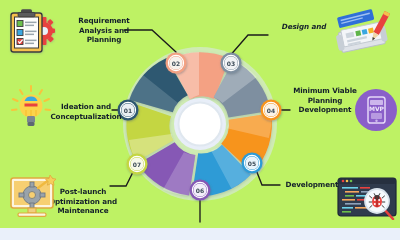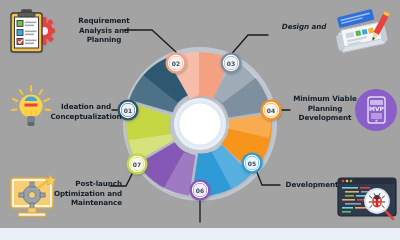--- a/index.html
+++ b/index.html
@@ -10,21 +10,21 @@
     width: 400px;
     height: 228px;
     overflow: hidden;
     background: #eaf0fa;
     font-family: "DejaVu Sans", sans-serif;
   }
   #stage {
     position: relative;
     width: 400px;
     height: 228px;
-    background: #a3a3a3;
+    background: #bef264;
   }
   #wheel-svg, #connector-svg {
     position: absolute;
     left: 0; top: 0;
     width: 400px;
     height: 228px;
   }
   .callout {
     position: absolute;
     font-weight: bold;
@@ -156,31 +156,31 @@
   <div class="callout" style="left:62px; top:16px; width:84px;">
     <div>Requirement</div>
     <div>Analysis and</div>
     <div>Planning</div>
   </div>
 
   <div class="callout" style="left:266px; top:22px; width:76px;font-style:italic;">
     <div>Design and</div>
   </div>
 
-  <div class="callout" style="left:286px; top:94px; width:78px;">
+  <div class="callout" style="left:286px; top:86px; width:78px;">
     <div>Minimum Viable</div>
     <div>Planning</div>
     <div>Development</div>
   </div>
 
   <div class="callout" style="left:276px; top:180px; width:72px;">
     <div>Development</div>
   </div>
 
-  <div class="callout" style="left:44px; top:179px; width:78px;text-align:right;">
+  <div class="callout" style="left:44px; top:187px; width:78px;">
     <div>Post-launch</div>
     <div>Optimization and</div>
     <div>Maintenance</div>
   </div>
 
   <div class="callout" style="left:48px; top:102px; width:76px;">
     <div>Ideation and</div>
     <div>Conceptualization</div>
   </div>
 

